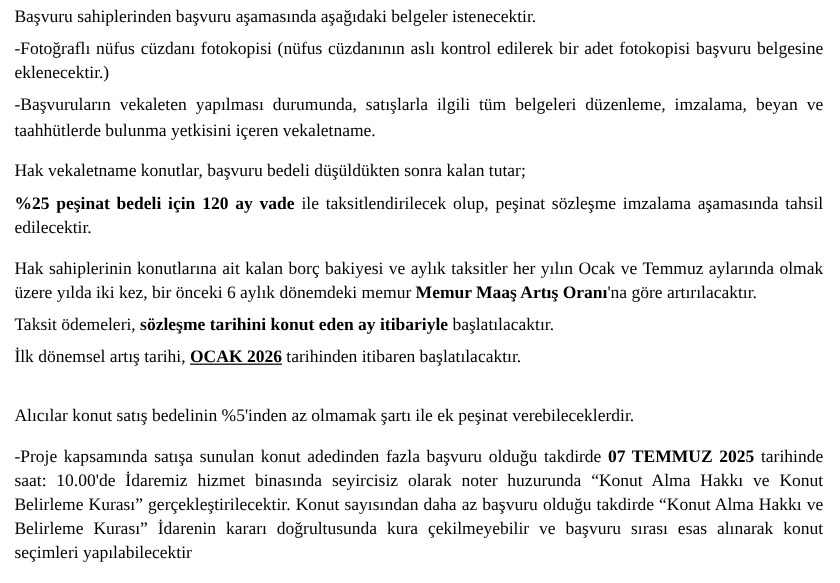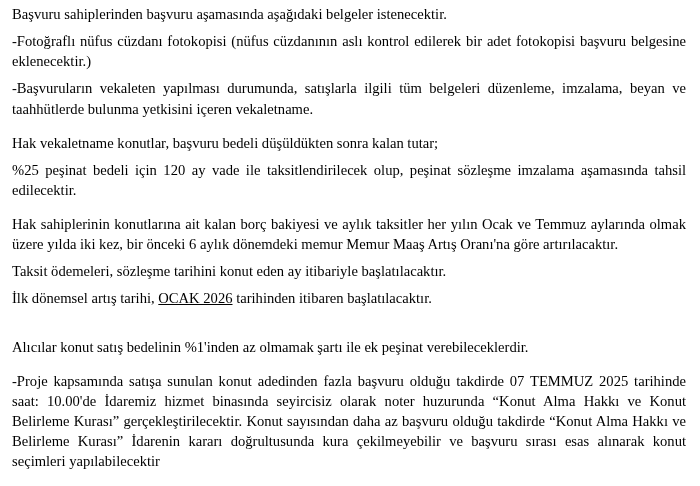--- a/index.html
+++ b/index.html
@@ -23,21 +23,21 @@
   }
   .para {
     font-size: 14.6px;
     line-height: 1.38;
     text-align: justify;
     text-justify: inter-word;
     margin: 0;
   }
   .gap-sm { height: 7px; }
   .gap-md { height: 14px; }
-  b, .b { font-weight: normal; }
+  b, .b { font-weight: bold; }
   .u { text-decoration: underline; margin-top: 28px; }
 </style>
 </head>
 <body>
 
 <div class="page">
 
   <p class="para">Başvuru sahiplerinden başvuru aşamasında aşağıdaki belgeler istenecektir.</p>
   <div class="gap-sm"></div>
 
@@ -57,18 +57,18 @@
   <div class="gap-sm"></div>
 
   <p class="para">Taksit ödemeleri, <b>sözleşme tarihini konut eden ay itibariyle</b> başlatılacaktır.</p>
   <div class="gap-sm"></div>
 
   <p class="para">İlk dönemsel artış tarihi, <b><span class="u">OCAK  2026</span></b> tarihinden itibaren başlatılacaktır.</p>
   <div class="gap-md"></div>
 
   <div class="gap-md"></div>
 
-  <p class="para">Alıcılar konut satış bedelinin %1'inden az olmamak şartı ile ek peşinat verebileceklerdir.</p>
+  <p class="para">Alıcılar konut satış bedelinin %5'inden az olmamak şartı ile ek peşinat verebileceklerdir.</p>
   <div class="gap-md"></div>
 
   <p class="para">-Proje kapsamında satışa sunulan konut adedinden fazla başvuru olduğu takdirde <b>07 TEMMUZ 2025</b> tarihinde saat: 10.00'de İdaremiz hizmet binasında seyircisiz olarak noter huzurunda “Konut Alma Hakkı ve Konut Belirleme Kurası” gerçekleştirilecektir. Konut sayısından daha az başvuru olduğu takdirde “Konut Alma Hakkı ve Belirleme Kurası” İdarenin kararı doğrultusunda kura çekilmeyebilir ve başvuru sırası esas alınarak konut seçimleri yapılabilecektir</p>
 
 </div>
 
 </body></html>

